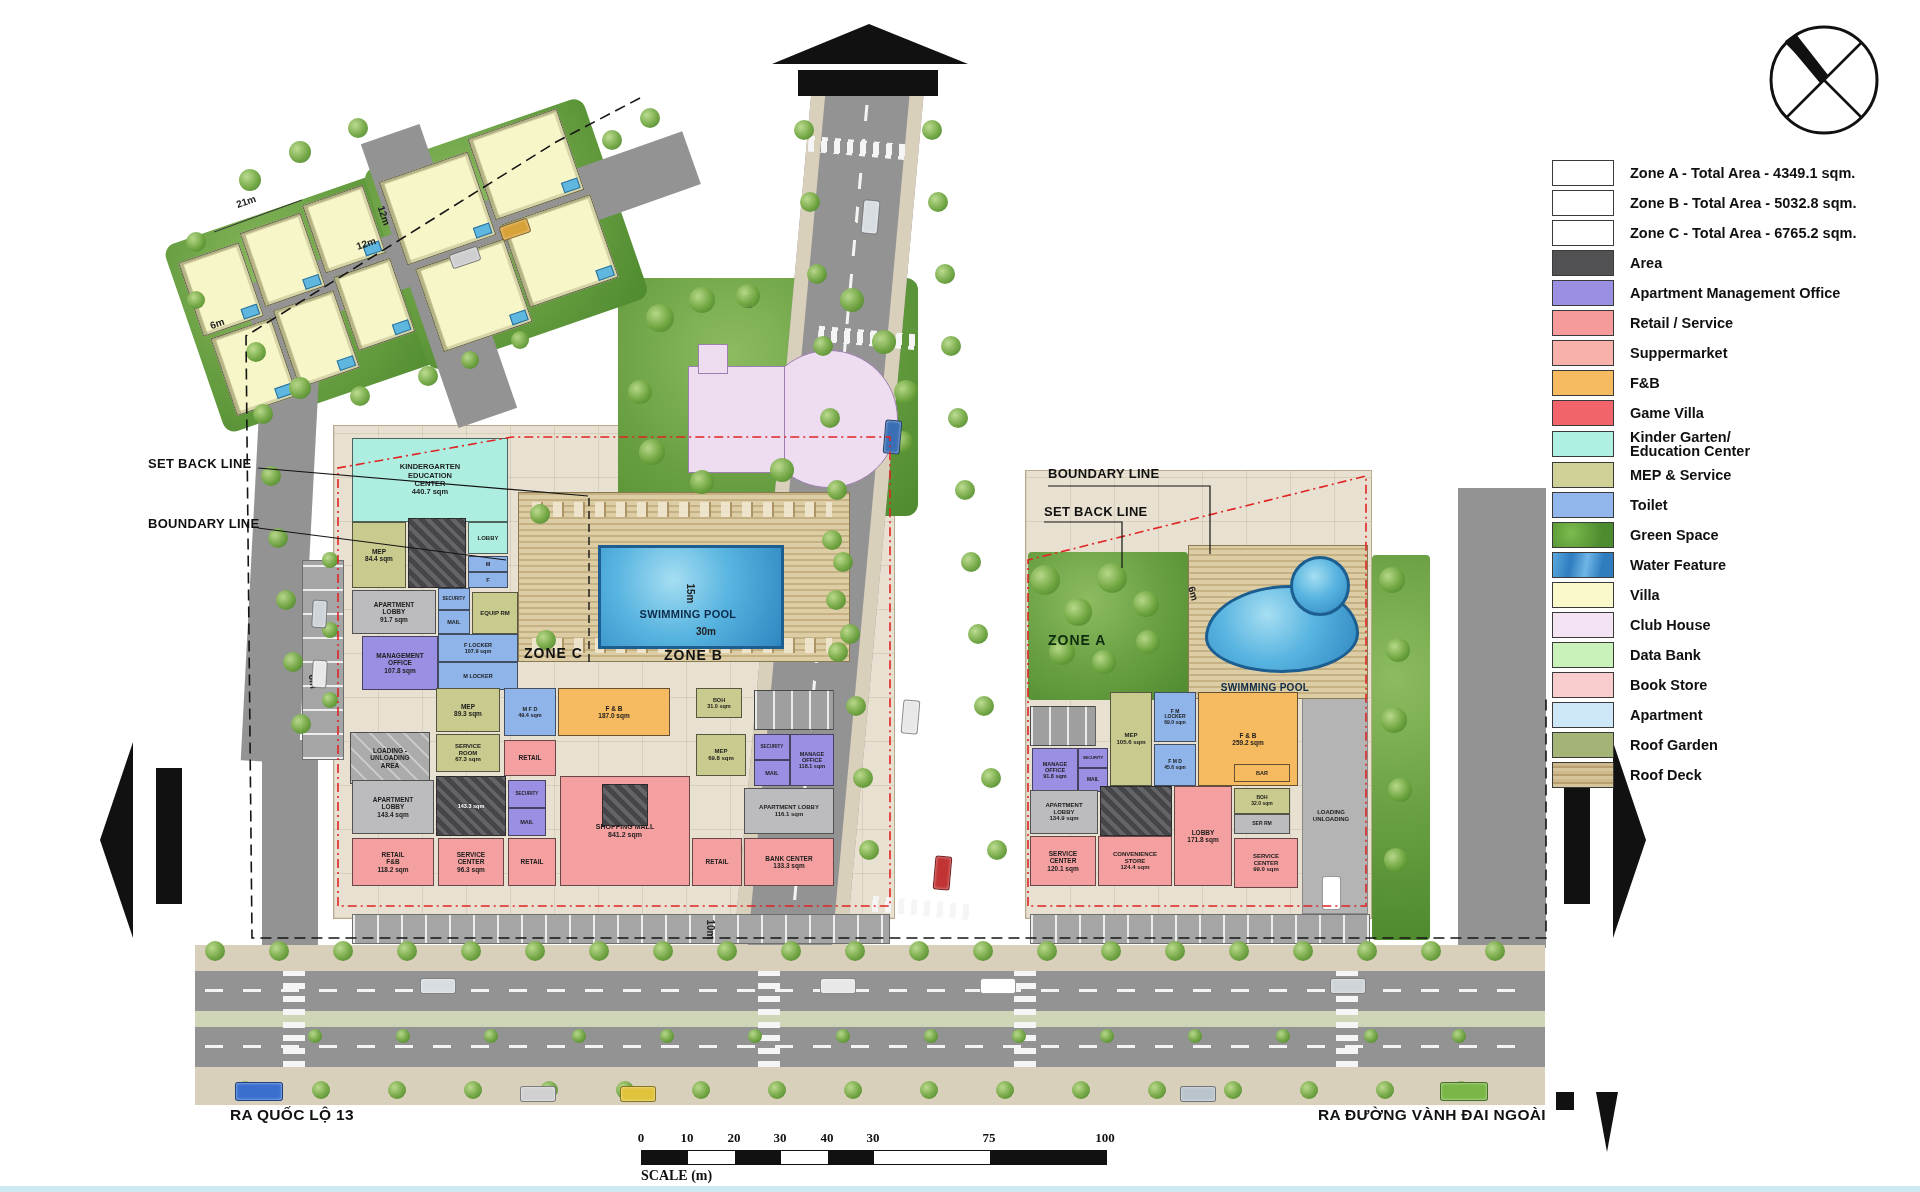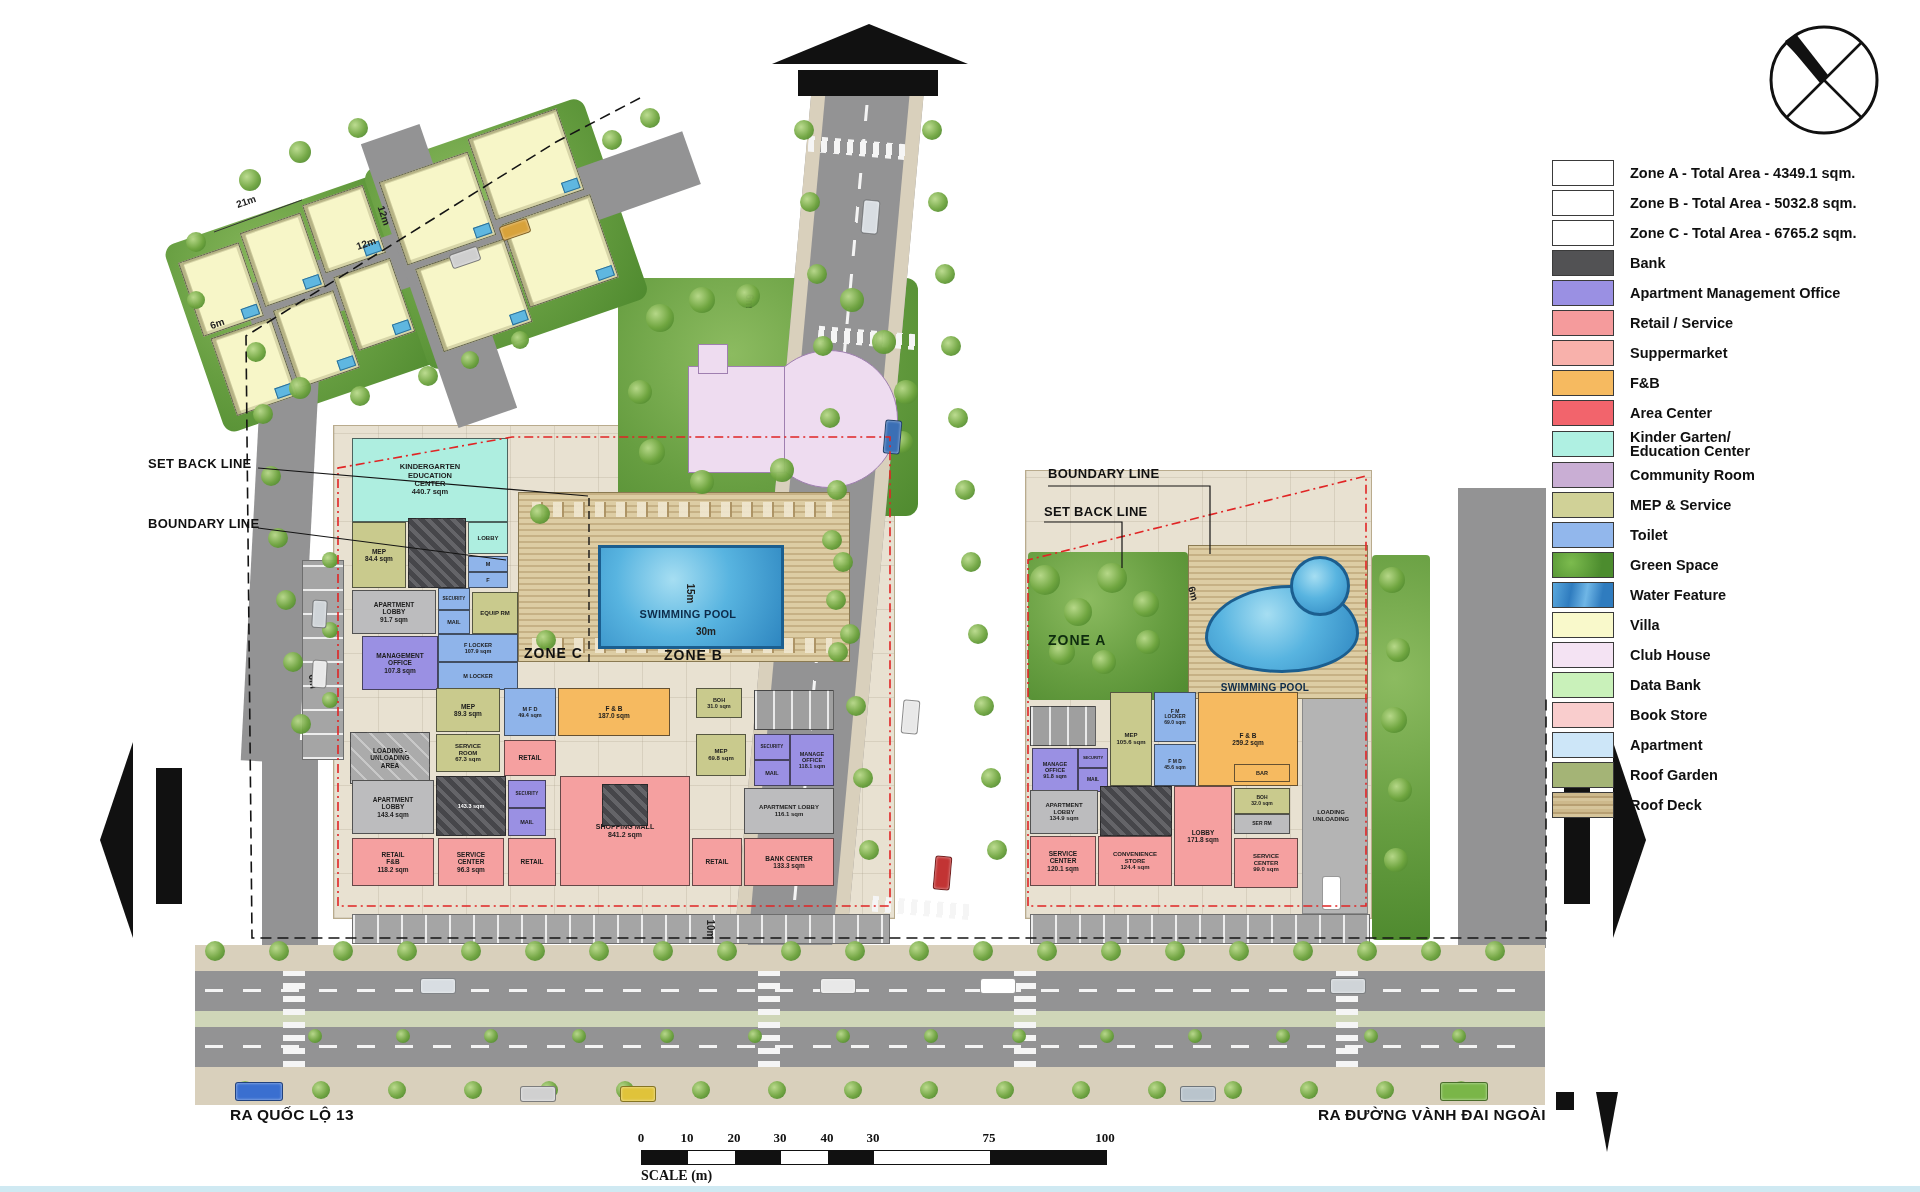--- a/index.html
+++ b/index.html
@@ -566,50 +566,46 @@
       <div class="leg-row">
         <div class="leg-sw" style="background: rgb(255, 255, 255);"></div>
         <div class="leg-lb">Zone B - Total Area - 5032.8 sqm.</div>
       </div>
       <div class="leg-row">
         <div class="leg-sw" style="background: rgb(255, 255, 255);"></div>
         <div class="leg-lb">Zone C - Total Area - 6765.2 sqm.</div>
       </div>
       <div class="leg-row">
         <div class="leg-sw" style="background: rgb(82, 82, 84);"></div>
-        <div class="leg-lb">Bank</div>
+        <div class="leg-lb">Area</div>
       </div>
       <div class="leg-row">
         <div class="leg-sw" style="background: rgb(154, 144, 227);"></div>
         <div class="leg-lb">Apartment Management Office</div>
       </div>
       <div class="leg-row">
         <div class="leg-sw" style="background: rgb(245, 155, 156);"></div>
         <div class="leg-lb">Retail / Service</div>
       </div>
       <div class="leg-row">
         <div class="leg-sw" style="background: rgb(248, 177, 171);"></div>
         <div class="leg-lb">Suppermarket</div>
       </div>
       <div class="leg-row">
         <div class="leg-sw" style="background: rgb(246, 186, 96);"></div>
         <div class="leg-lb">F&amp;B</div>
       </div>
       <div class="leg-row">
         <div class="leg-sw" style="background: rgb(242, 100, 108);"></div>
-        <div class="leg-lb">Area Center</div>
+        <div class="leg-lb">Game Villa</div>
       </div>
       <div class="leg-row">
         <div class="leg-sw" style="background: rgb(175, 240, 226);"></div>
         <div class="leg-lb">Kinder Garten/
 Education Center</div>
-      </div>
-      <div class="leg-row">
-        <div class="leg-sw" style="background: rgb(201, 174, 212);"></div>
-        <div class="leg-lb">Community Room</div>
       </div>
       <div class="leg-row">
         <div class="leg-sw" style="background: rgb(208, 209, 151);"></div>
         <div class="leg-lb">MEP &amp; Service</div>
       </div>
       <div class="leg-row">
         <div class="leg-sw" style="background: rgb(146, 183, 236);"></div>
         <div class="leg-lb">Toilet</div>
       </div>
       <div class="leg-row">

